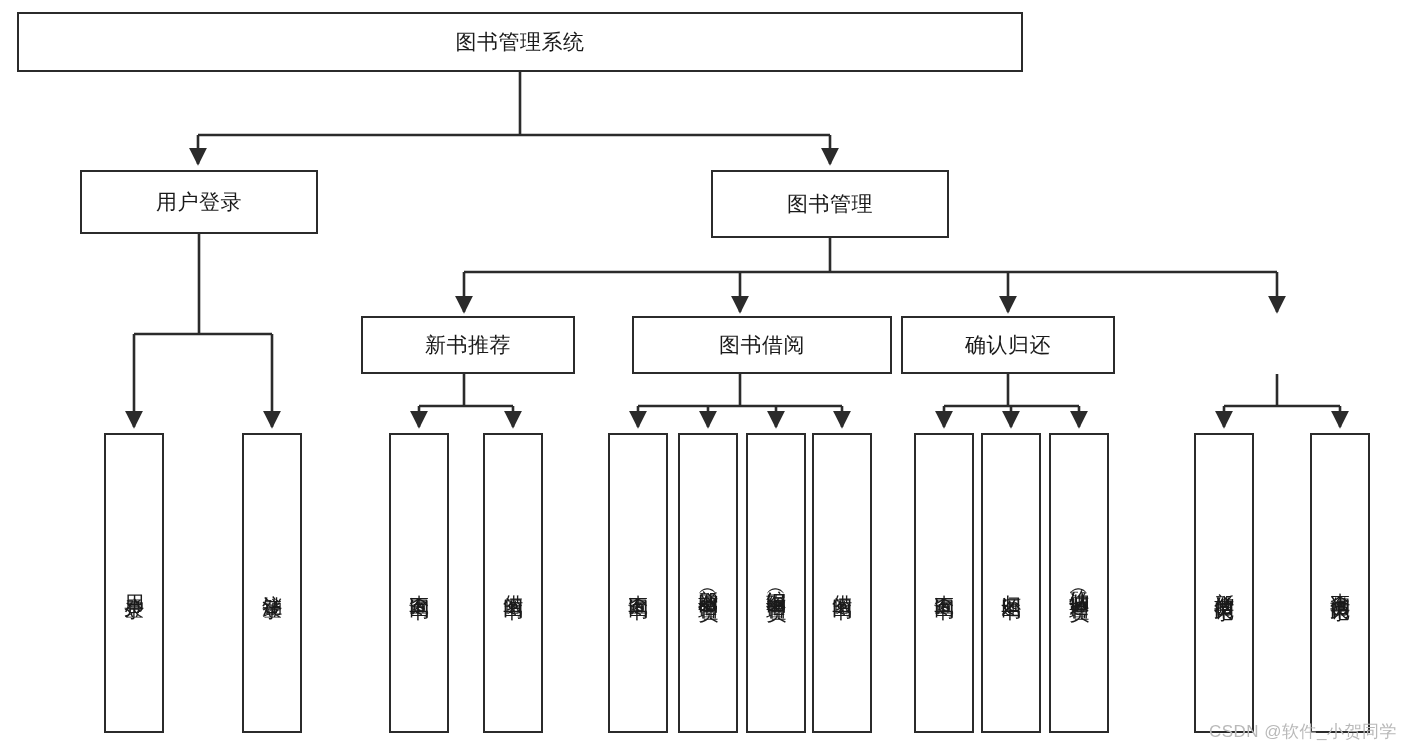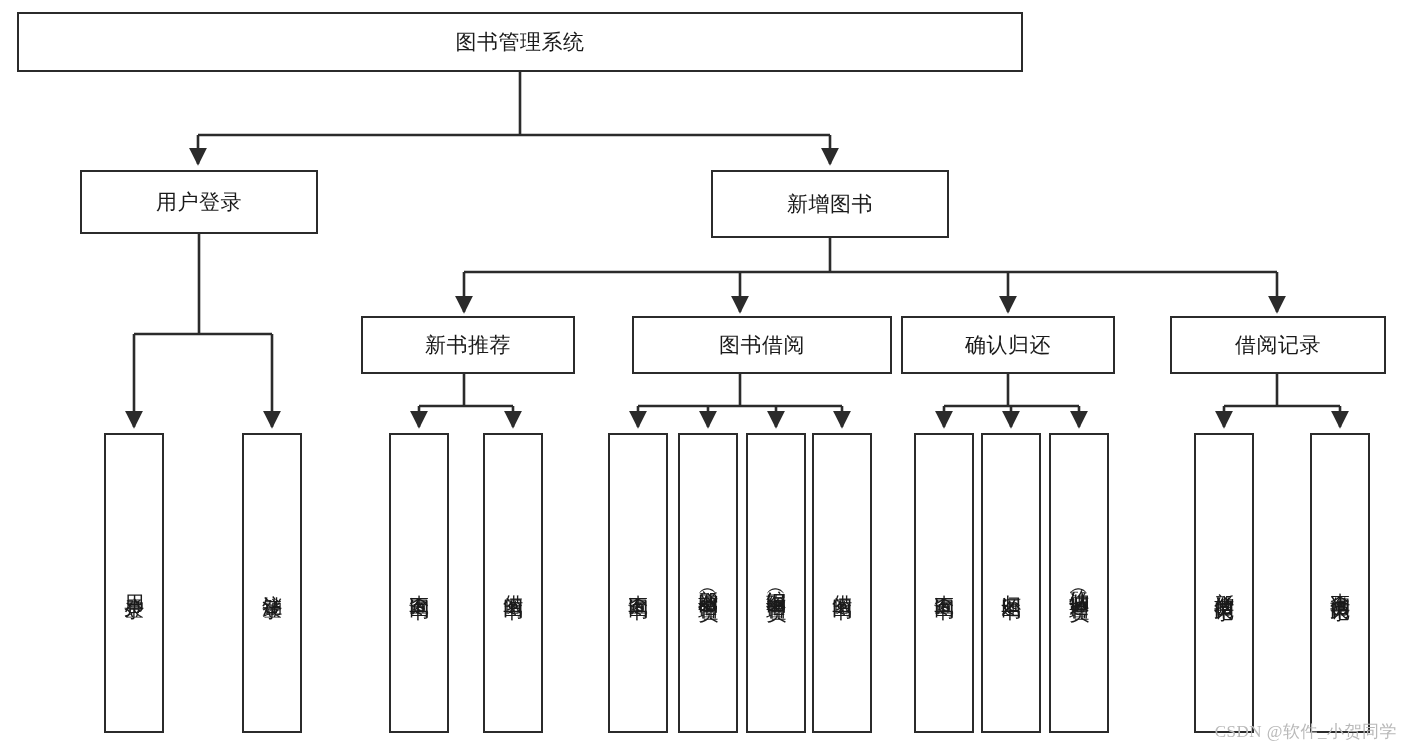--- a/index.html
+++ b/index.html
@@ -57,21 +57,20 @@
     display: block;
   }
   #watermark {
     position: absolute;
     right: 8px;
     bottom: 4px;
     font-size: 17px;
     color: #b9b9b9;
     letter-spacing: 0.5px;
     white-space: nowrap;
-    font-family: Liberation Serif, serif;
   }
 </style>
 </head>
 <body>
 
 <div id="diagram-root">
 
   <svg id="wires" viewBox="0 0 1405 747" xmlns="http://www.w3.org/2000/svg">
     <defs>
       <marker id="arrow" viewBox="0 0 10 10" refX="9" refY="5" markerWidth="7" markerHeight="7" orient="auto-start-reverse">
@@ -123,34 +122,31 @@
   </svg>
 
   <div class="node node-h" style="left:17px; top:12px; width:1006px; height:60px;">
     <span>图书管理系统</span>
   </div>
 
   <div class="node node-h" style="left:80px; top:170px; width:238px; height:64px;">
     <span>用户登录</span>
   </div>
   <div class="node node-h" style="left:711px; top:170px; width:238px; height:68px;">
-    <span>新增图书</span>
+    <span>图书管理</span>
   </div>
 
   <div class="node node-h" style="left:361px; top:316px; width:214px; height:58px;">
     <span>新书推荐</span>
   </div>
   <div class="node node-h" style="left:632px; top:316px; width:260px; height:58px;">
     <span>图书借阅</span>
   </div>
   <div class="node node-h" style="left:901px; top:316px; width:214px; height:58px;">
     <span>确认归还</span>
-  </div>
-  <div class="node node-h" style="left:1170px; top:316px; width:216px; height:58px;">
-    <span>借阅记录</span>
   </div>
 
   <div class="node node-v" style="left:104px; top:433px; width:60px; height:300px;">
     <span class="vtext">用户登录</span>
   </div>
   <div class="node node-v" style="left:242px; top:433px; width:60px; height:300px;">
     <span class="vtext">注销登录</span>
   </div>
 
   <div class="node node-v" style="left:389px; top:433px; width:60px; height:300px;">

